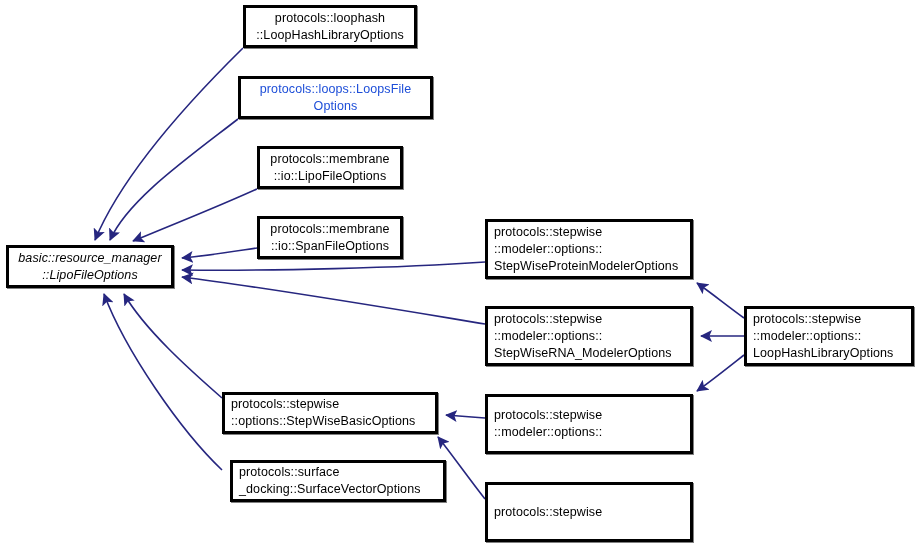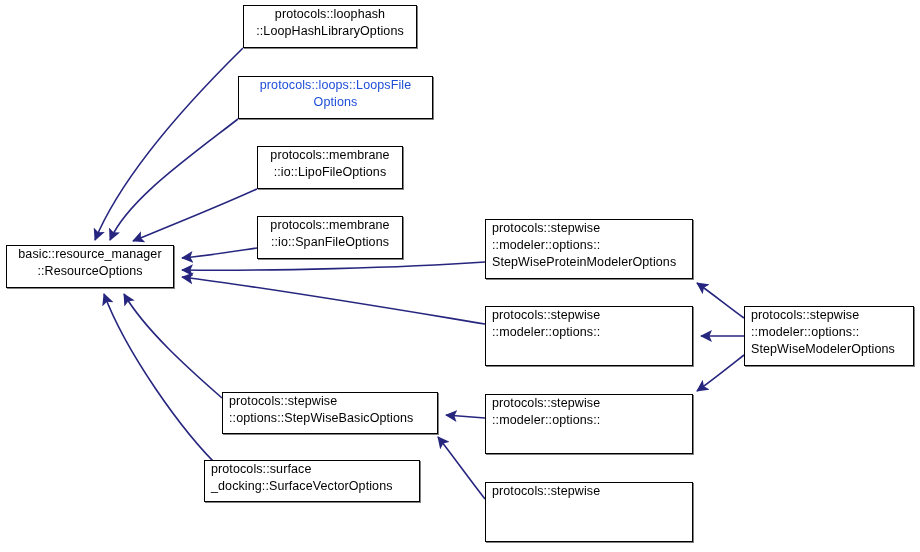--- a/index.html
+++ b/index.html
@@ -20,26 +20,26 @@
     left: 0;
     top: 0;
     width: 920px;
     height: 552px;
     pointer-events: none;
   }
   .node {
     position: absolute;
     box-sizing: border-box;
     background: #ffffff;
-    border: 1px solid #0c4a6e;
+    border: 3px solid #0c4a6e;
     box-shadow: 1px 1px 0 0 #808080;
     display: flex;
     flex-direction: column;
-    justify-content: flex-start;
-    padding: 0 6px;
+    justify-content: center;
+    padding: 12px 6px;
     color: #000000;
     font-size: 12.5px;
     line-height: 17px;
     letter-spacing: 0.1px;
     z-index: 2;
   }
   .node .line {
     white-space: nowrap;
   }
   .node.center-text {
@@ -86,23 +86,23 @@
 
       <path d="M 744 318 C 730 308 710 292 697 283"></path>
 
       <path d="M 744 336 C 730 336 715 336 701 336"></path>
 
       <path d="M 744 355 C 730 366 710 382 697 391"></path>
     </g>
   </svg>
 
   <div id="nodes">
-      <div class="node center-text" style="left: 6px; top: 245px; width: 168px; height: 43px; border-color: rgb(0, 0, 0); background: rgb(255, 255, 255); color: rgb(0, 0, 0);">
+      <div class="node center-text" style="left: 6px; top: 245px; width: 168px; height: 43px; border-color: rgb(0, 0, 0); background: rgb(255, 255, 255); color: rgb(0, 0, 0); font-style: italic;">
         <div class="line">basic::resource_manager</div>
-        <div class="line">::ResourceOptions</div>
+        <div class="line">::LipoFileOptions</div>
       </div>
       <div class="node center-text" style="left: 243px; top: 5px; width: 174px; height: 43px; border-color: rgb(0, 0, 0); background: rgb(255, 255, 255); color: rgb(0, 0, 0);">
         <div class="line">protocols::loophash</div>
         <div class="line">::LoopHashLibraryOptions</div>
       </div>
       <div class="node center-text" style="left: 238px; top: 76px; width: 195px; height: 43px; border-color: rgb(0, 0, 0); background: rgb(255, 255, 255); color: #1d4ed8;">
         <div class="line">protocols::loops::LoopsFile</div>
         <div class="line">Options</div>
       </div>
       <div class="node center-text" style="left: 257px; top: 146px; width: 146px; height: 43px; border-color: rgb(0, 0, 0); background: rgb(255, 255, 255); color: rgb(0, 0, 0);">
@@ -110,39 +110,40 @@
         <div class="line">::io::LipoFileOptions</div>
       </div>
       <div class="node center-text" style="left: 257px; top: 216px; width: 146px; height: 43px; border-color: rgb(0, 0, 0); background: rgb(255, 255, 255); color: rgb(0, 0, 0);">
         <div class="line">protocols::membrane</div>
         <div class="line">::io::SpanFileOptions</div>
       </div>
       <div class="node left-text" style="left: 222px; top: 392px; width: 216px; height: 42px; border-color: rgb(0, 0, 0); background: rgb(255, 255, 255); color: rgb(0, 0, 0);">
         <div class="line">protocols::stepwise</div>
         <div class="line">::options::StepWiseBasicOptions</div>
       </div>
-      <div class="node left-text" style="left: 204px; top: 460px; width: 216px; height: 42px; border-color: rgb(0, 0, 0); background: rgb(255, 255, 255); color: rgb(0, 0, 0);">
+      <div class="node left-text" style="left: 230px; top: 460px; width: 216px; height: 42px; border-color: rgb(0, 0, 0); background: rgb(255, 255, 255); color: rgb(0, 0, 0);">
         <div class="line">protocols::surface</div>
         <div class="line">_docking::SurfaceVectorOptions</div>
       </div>
       <div class="node left-text" style="left: 485px; top: 219px; width: 208px; height: 60px; border-color: rgb(0, 0, 0); background: rgb(255, 255, 255); color: rgb(0, 0, 0);">
         <div class="line">protocols::stepwise</div>
         <div class="line">::modeler::options::</div>
         <div class="line">StepWiseProteinModelerOptions</div>
       </div>
       <div class="node left-text" style="left: 485px; top: 306px; width: 208px; height: 60px; border-color: rgb(0, 0, 0); background: rgb(255, 255, 255); color: rgb(0, 0, 0);">
         <div class="line">protocols::stepwise</div>
         <div class="line">::modeler::options::</div>
+        <div class="line">StepWiseRNA_ModelerOptions</div>
       </div>
       <div class="node left-text" style="left: 485px; top: 394px; width: 208px; height: 60px; border-color: rgb(0, 0, 0); background: rgb(255, 255, 255); color: rgb(0, 0, 0);">
         <div class="line">protocols::stepwise</div>
         <div class="line">::modeler::options::</div>
       </div>
       <div class="node left-text" style="left: 485px; top: 482px; width: 208px; height: 60px; border-color: rgb(0, 0, 0); background: rgb(255, 255, 255); color: rgb(0, 0, 0);">
         <div class="line">protocols::stepwise</div>
       </div>
       <div class="node left-text" style="left: 744px; top: 306px; width: 170px; height: 60px; border-color: rgb(0, 0, 0); background: rgb(255, 255, 255); color: rgb(0, 0, 0);">
         <div class="line">protocols::stepwise</div>
         <div class="line">::modeler::options::</div>
-        <div class="line">StepWiseModelerOptions</div>
+        <div class="line">LoopHashLibraryOptions</div>
       </div>
     </div>
 </div>
 
 </body></html>

